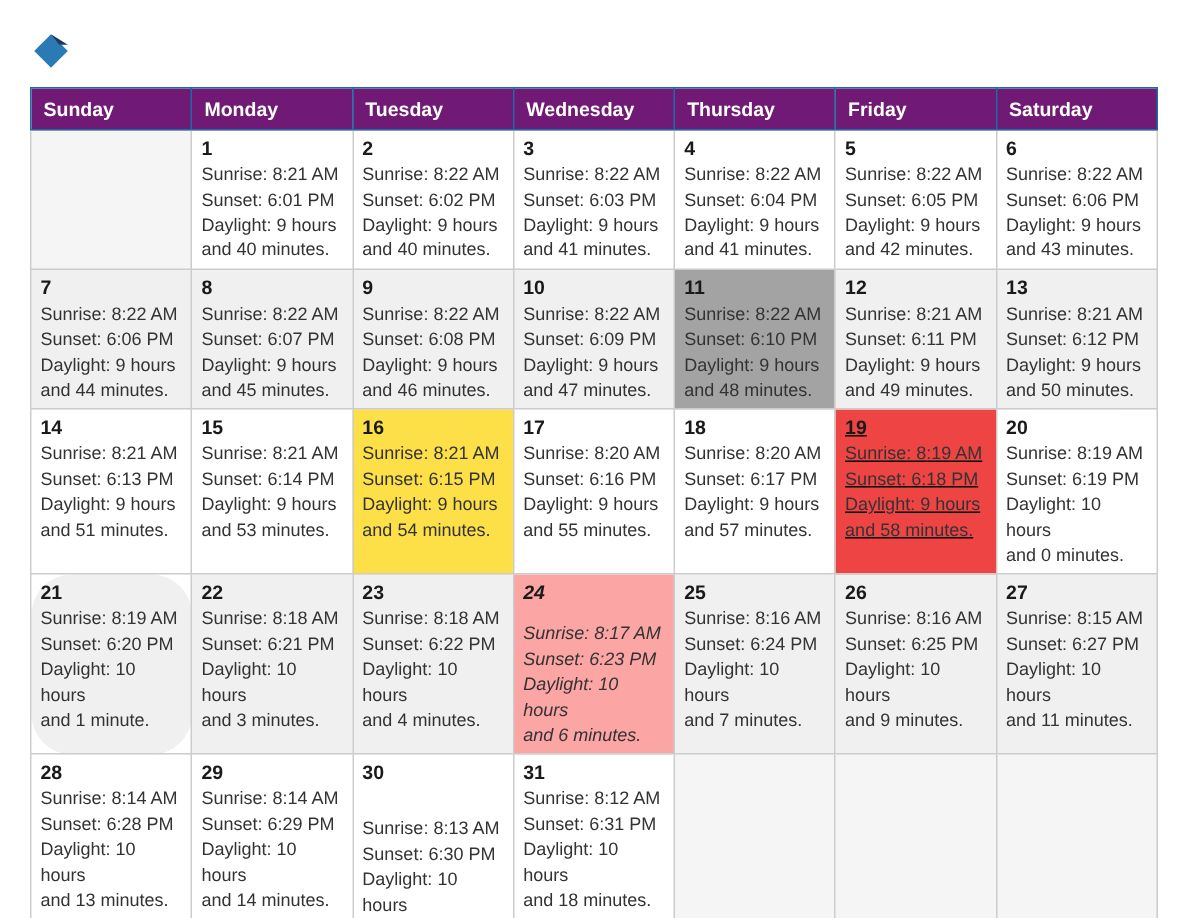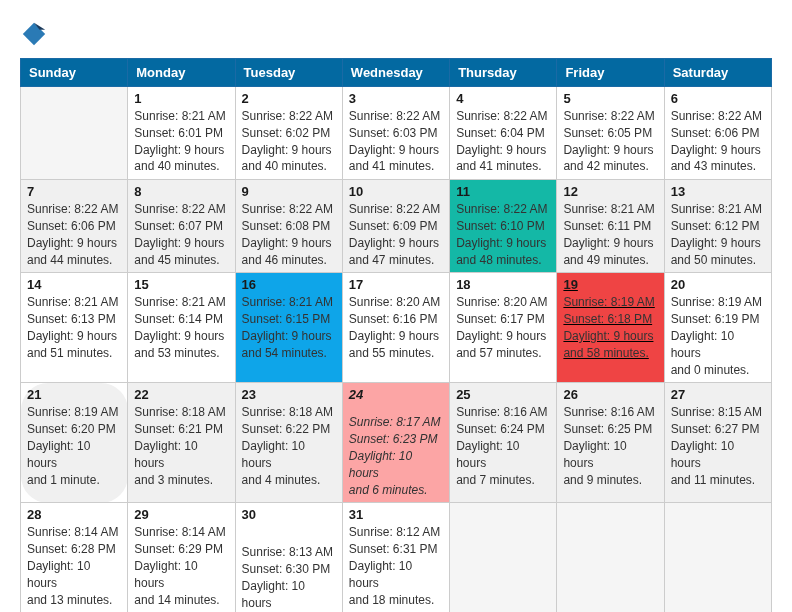--- a/index.html
+++ b/index.html
@@ -74,21 +74,21 @@
     .empty-cell {
       background: #f9f9f9;
     }
     tr:nth-child(odd) td {
       background-color: #f5f5f5;
     }
     tr:nth-child(even) td {
       background-color: #ffffff;
     }
     .calendar-table thead tr th {
-      background-color: #0369a1;
+      background-color: #701a75;
     }
   </style>
 </head>
 <body>
 
 <div class="header-section">
   <div class="logo">
     <svg class="logo-icon" viewBox="0 0 40 40" xmlns="http://www.w3.org/2000/svg">
       <polygon points="20,4 36,20 20,36 4,20" fill="#2a7ab5"></polygon>
       <polygon points="20,4 36,14 28,14" fill="#1a3a5c"></polygon>
@@ -184,21 +184,21 @@
 Daylight: 9 hours
 and 46 minutes.</div>
         </td>
         <td style="background-color: rgb(240, 240, 240);">
           <span class="day-number">10</span>
           <div class="day-info" style="white-space: pre-line;">Sunrise: 8:22 AM
 Sunset: 6:09 PM
 Daylight: 9 hours
 and 47 minutes.</div>
         </td>
-        <td style="background-color: #14b8a6;">
+        <td style="background-color: #a3a3a3;">
           <span class="day-number">11</span>
           <div class="day-info" style="white-space: pre-line;">Sunrise: 8:22 AM
 Sunset: 6:10 PM
 Daylight: 9 hours
 and 48 minutes.</div>
         </td>
         <td style="background-color: rgb(240, 240, 240);">
           <span class="day-number">12</span>
           <div class="day-info" style="white-space: pre-line;">Sunrise: 8:21 AM
 Sunset: 6:11 PM
@@ -221,21 +221,21 @@
 Daylight: 9 hours
 and 51 minutes.</div>
         </td>
         <td style="background-color: rgb(255, 255, 255);">
           <span class="day-number">15</span>
           <div class="day-info" style="white-space: pre-line;">Sunrise: 8:21 AM
 Sunset: 6:14 PM
 Daylight: 9 hours
 and 53 minutes.</div>
         </td>
-        <td style="background-color: #0ea5e9;">
+        <td style="background-color: #fde047;">
           <span class="day-number">16</span>
           <div class="day-info" style="white-space: pre-line;">Sunrise: 8:21 AM
 Sunset: 6:15 PM
 Daylight: 9 hours
 and 54 minutes.</div>
         </td>
         <td style="background-color: rgb(255, 255, 255);">
           <span class="day-number">17</span>
           <div class="day-info" style="white-space: pre-line;">Sunrise: 8:20 AM
 Sunset: 6:16 PM

